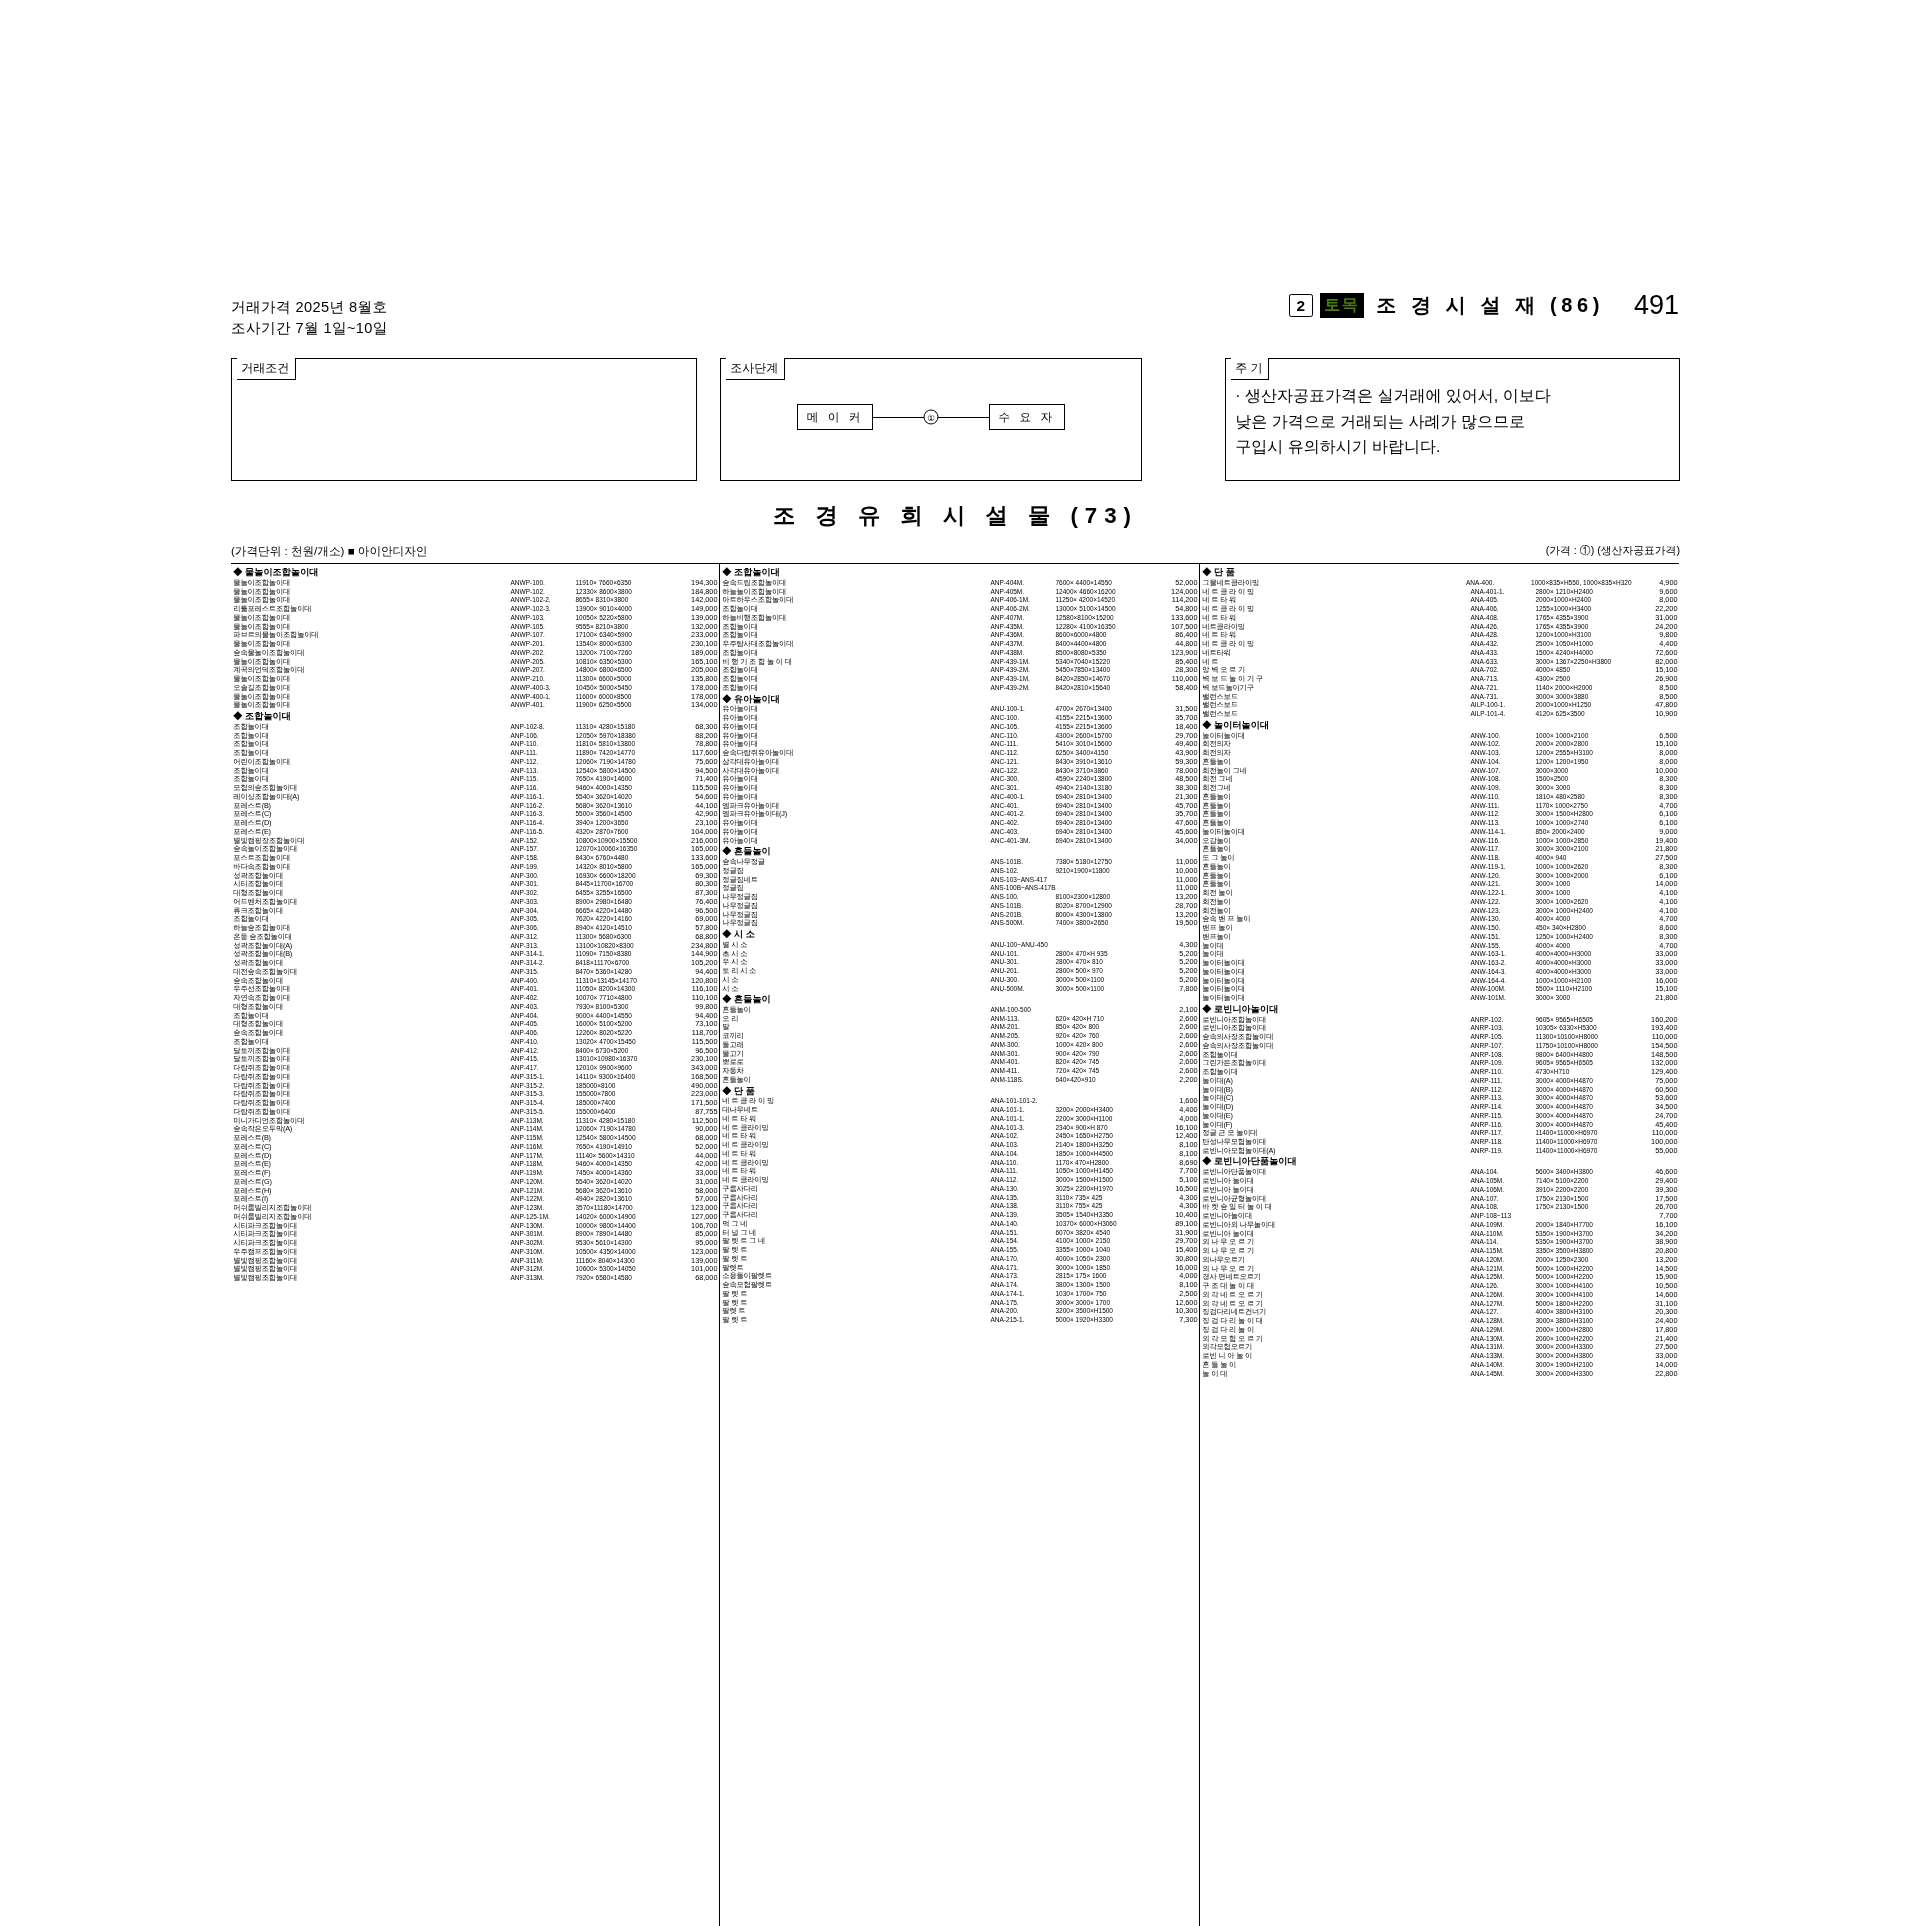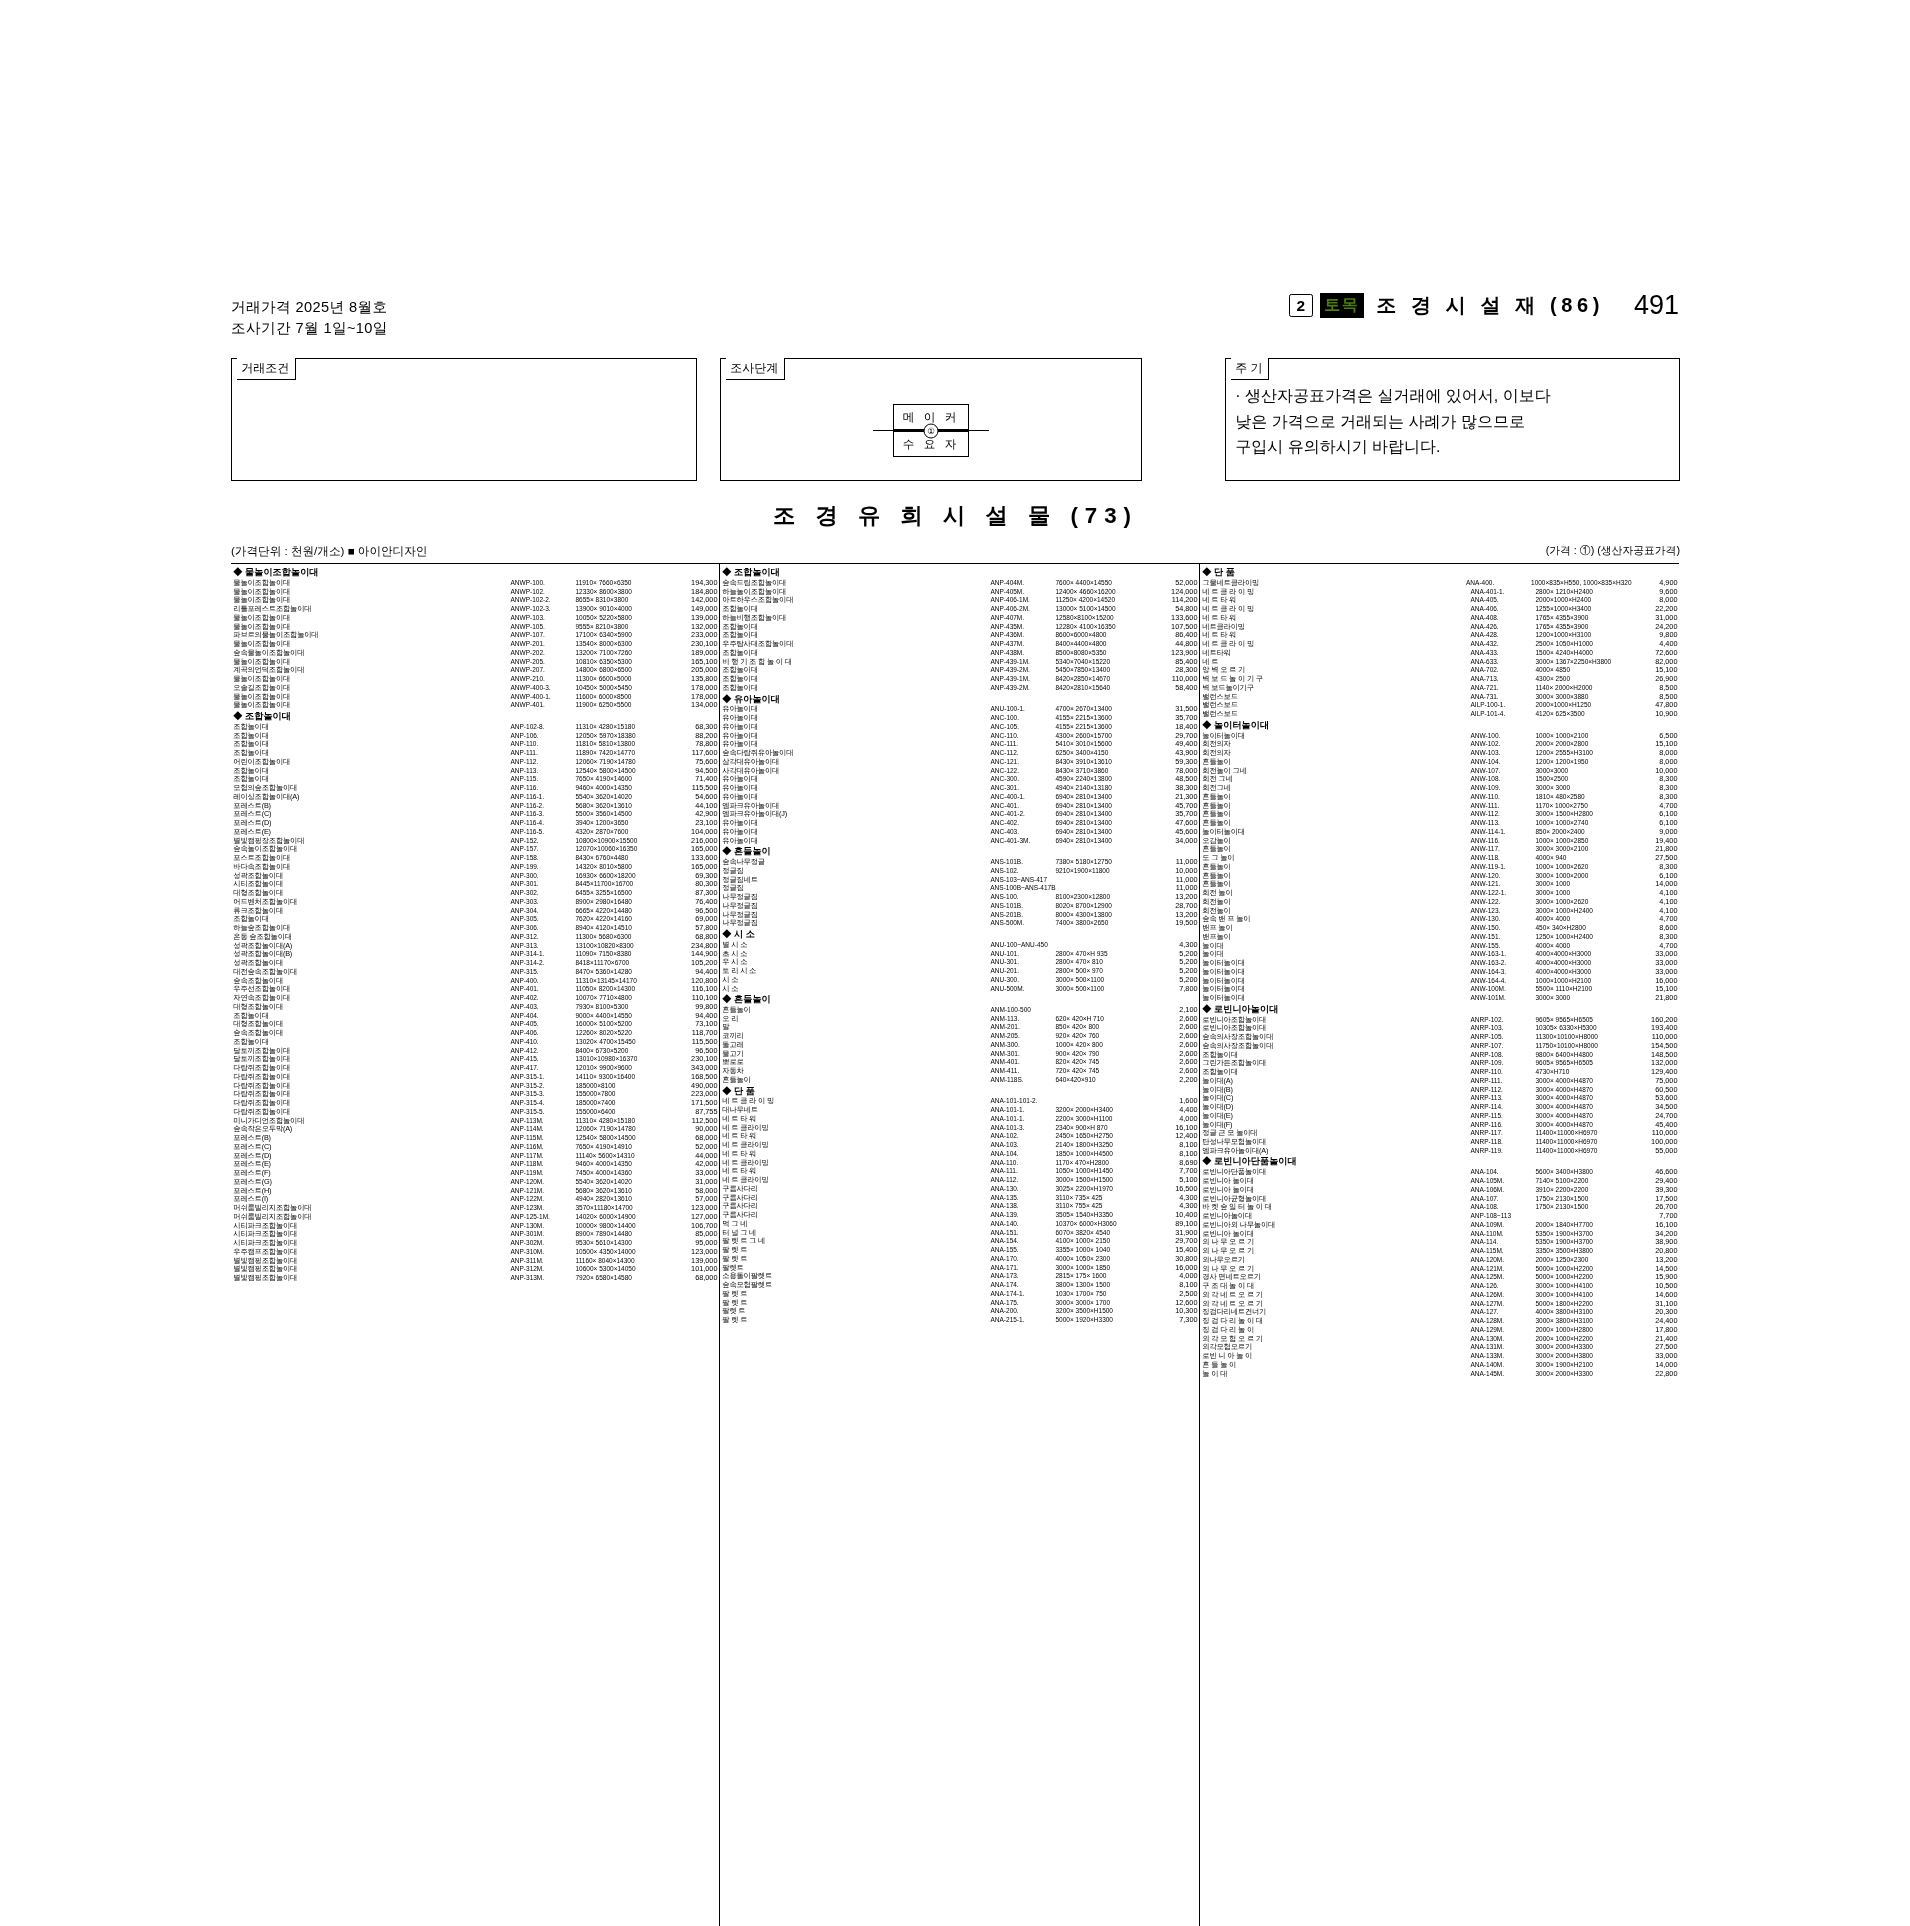--- a/index.html
+++ b/index.html
@@ -99,23 +99,22 @@
   #box-cond  { left: 231px;  top: 358px; width: 466px; height: 123px; }
   #box-stage { left: 720px; top: 358px; width: 422px; height: 123px; }
   #box-note  { left: 1225px; top: 358px; width: 455px; height: 123px; }
 
   .flow {
     position: absolute;
     left: 0; right: 0;
     top: 45px;
     display: flex;
     align-items: center;
-    justify-content: space-between;
+    justify-content: center;
     gap: 0;
-    flex-direction: column;
   }
   .flow-node {
     border: 0.8px solid #000;
     font-size: 11.6px;
     padding: 4.6px 8.5px;
     letter-spacing: 3.1px;
     white-space: nowrap;
   }
   .flow-line {
     position: relative;
@@ -1596,21 +1595,21 @@
           <span class="r-spec">11400×11000×H6970</span>
           <span class="r-price">110,000</span>
         </div>
         <div class="row">
           <span class="r-name">탄성나무모험놀이대</span>
           <span class="r-code">ANRP-118.</span>
           <span class="r-spec">11400×11000×H6970</span>
           <span class="r-price">100,000</span>
         </div>
         <div class="row">
-          <span class="r-name">엠파크유아놀이대(A)</span>
+          <span class="r-name">로빈니아모험놀이대(A)</span>
           <span class="r-code">ANRP-119.</span>
           <span class="r-spec">11400×11000×H6970</span>
           <span class="r-price">55,000</span>
         </div>
         <div class="grp">◆ 로빈니아단품놀이대</div>
         <div class="row">
           <span class="r-name">로빈니아단품놀이대</span>
           <span class="r-code">ANA-104.</span>
           <span class="r-spec">5600× 3400×H3800</span>
           <span class="r-price">46,600</span>

